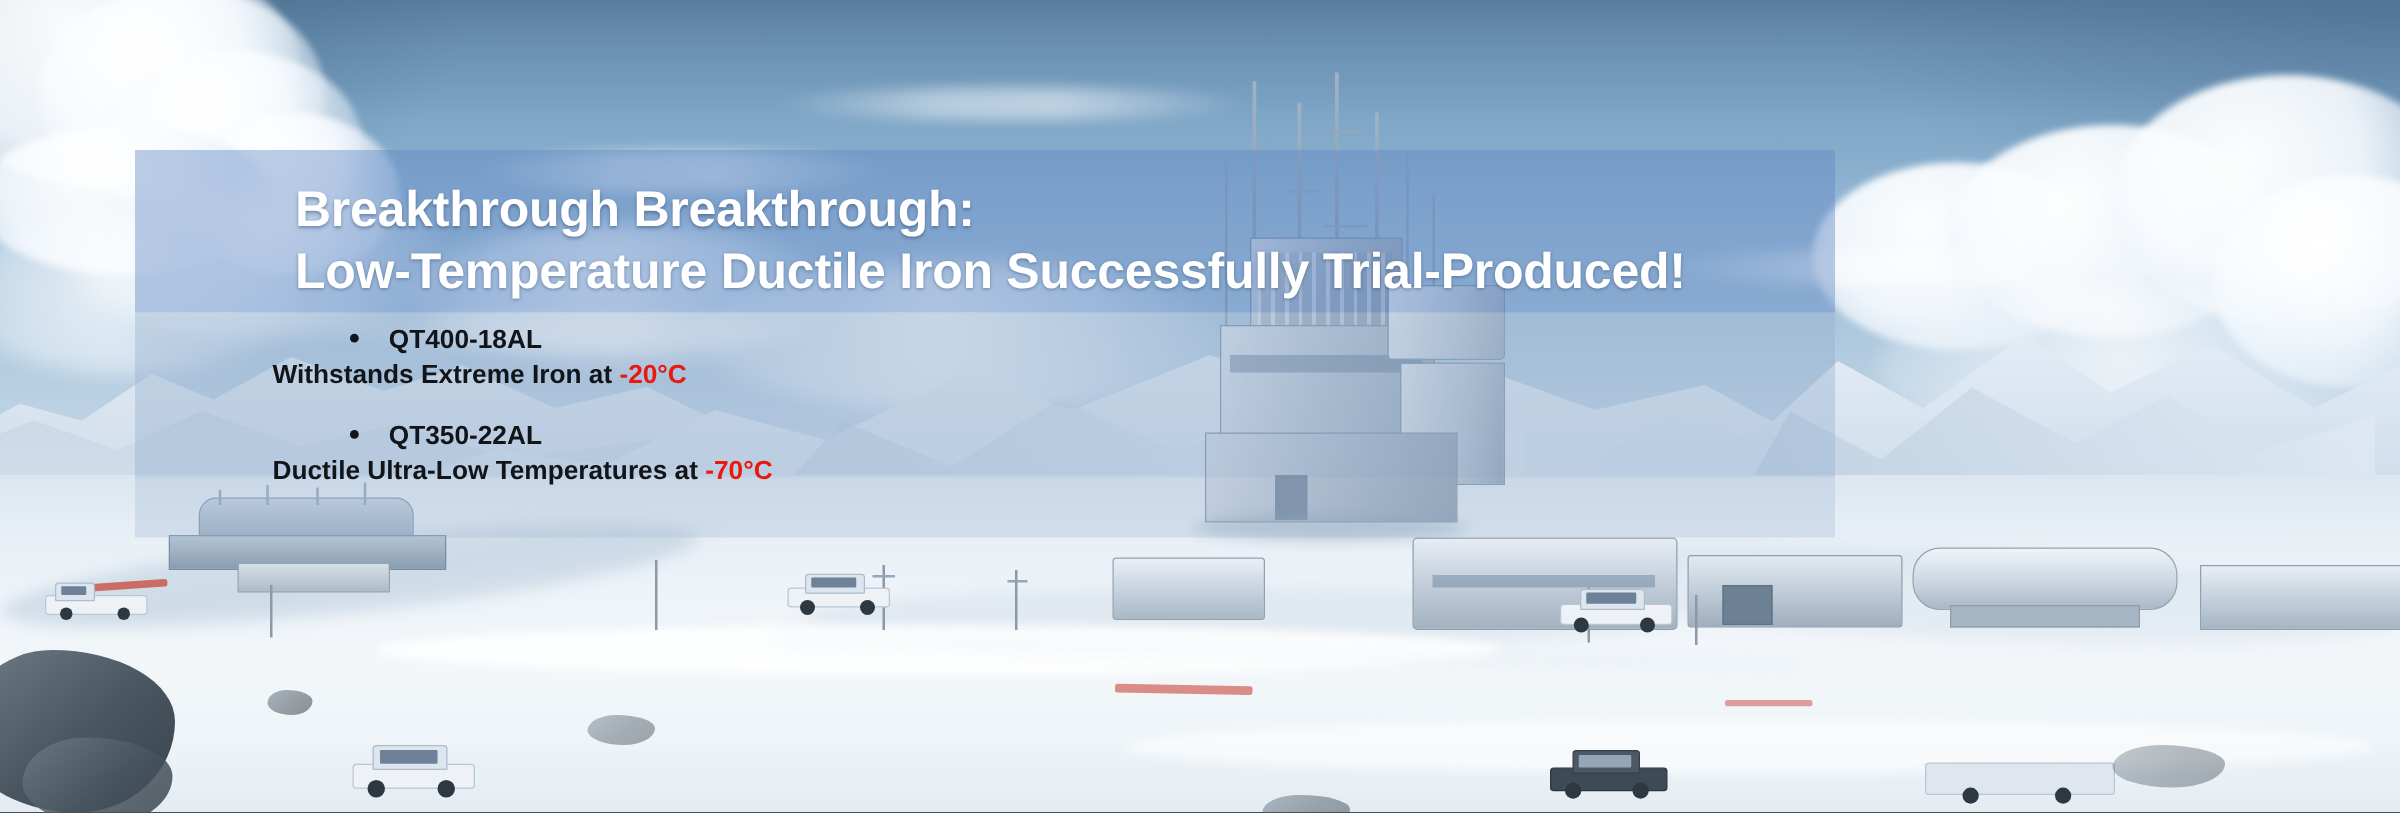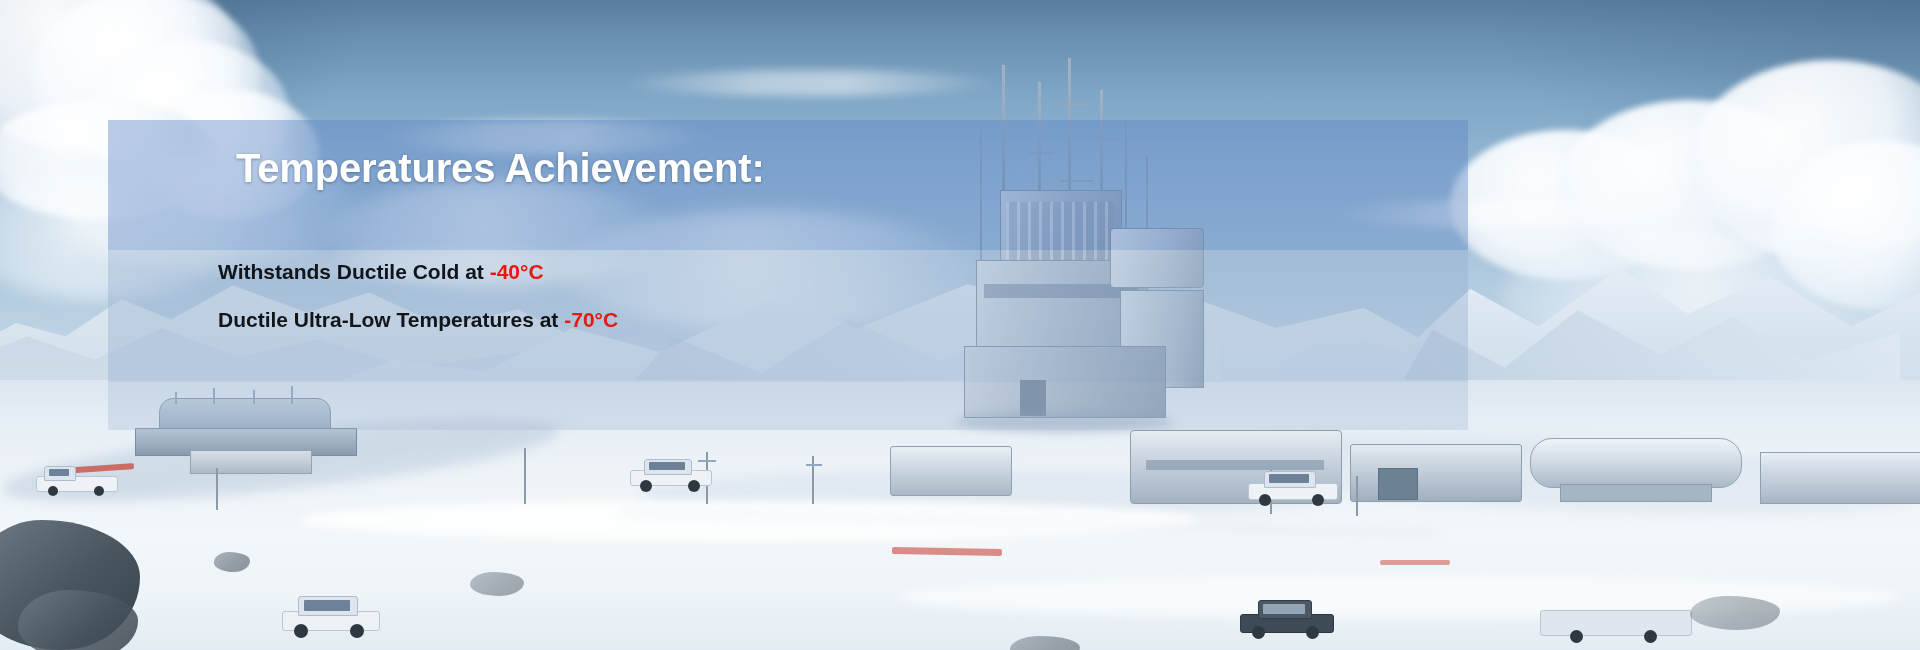--- a/index.html
+++ b/index.html
@@ -435,33 +435,40 @@
   <div class="rock" style="left:470px; top:572px; width:54px; height:24px; opacity:.45;"></div>
   <div class="rock" style="left:1690px; top:596px; width:90px; height:34px; opacity:.4;"></div>
   <div class="rock" style="left:1010px; top:636px; width:70px; height:26px; opacity:.5;"></div>
 
   <div class="banner">
     <div class="banner-top"></div>
     <div class="banner-mid"></div>
     <div class="banner-bot"></div>
 
     <div class="headline">
-      <span>Temperatures Achievement:</span>
+      <span>Breakthrough Breakthrough:</span>
+      <span class="l2">Low-Temperature Ductile Iron Successfully Trial-Produced!</span>
     </div>
 
     <div class="bullets">
 
       <div class="bgroup">
+        <span class="brow-a">
+          <span class="bdot"></span><span>QT400-18AL</span>
+        </span>
         <span class="brow-b">
-          <span>Withstands Ductile Cold at</span>
-          <span class="temp">-40°C</span>
+          <span>Withstands Extreme Iron at</span>
+          <span class="temp">-20°C</span>
         </span>
       </div>
 
       <div class="bgroup">
+        <span class="brow-a">
+          <span class="bdot"></span><span>QT350-22AL</span>
+        </span>
         <span class="brow-b">
           <span>Ductile Ultra-Low Temperatures at</span>
           <span class="temp">-70°C</span>
         </span>
       </div>
 
     </div>
   </div>
 
 </div>

